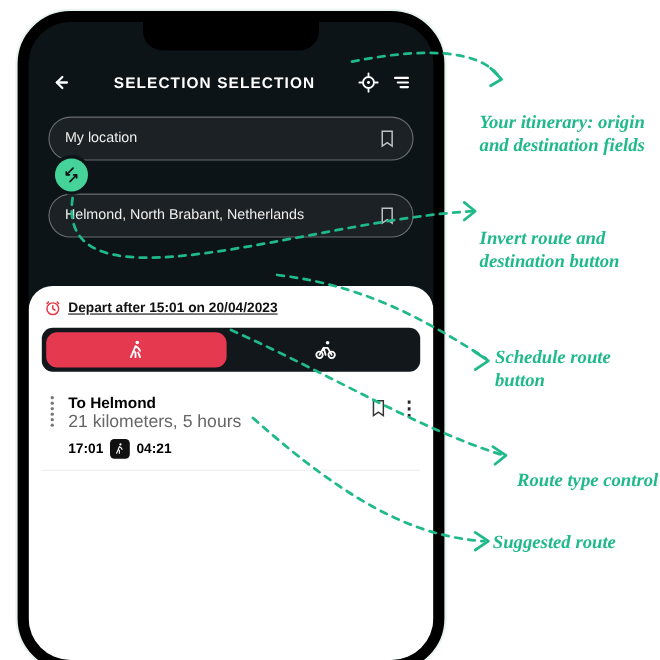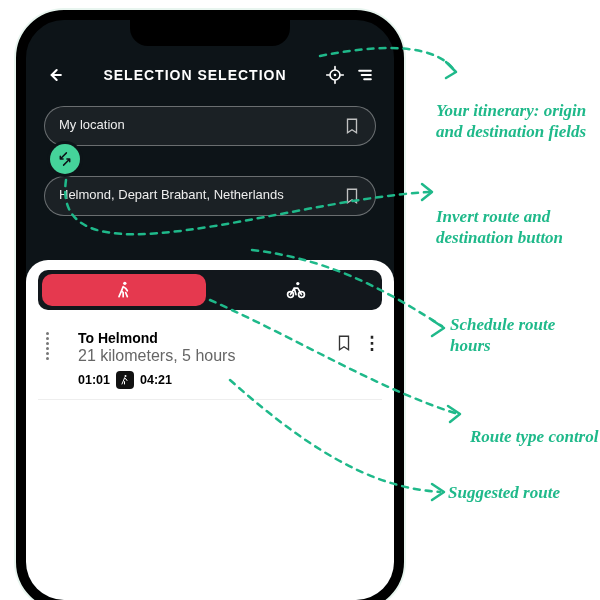--- a/index.html
+++ b/index.html
@@ -96,21 +96,21 @@
   .seg .opt {
     flex: 1; display: flex; align-items: center; justify-content: center;
     color: #fff;
   }
   .seg .opt.active { background: #e5394f; border-radius: 10px; margin: 4px; }
   .seg .opt:not(.active) { margin: 4px; }
   .card {
     border-bottom: 1px solid #eee;
     padding: 6px 2px 10px;
   }
-  .card-row { display: flex; align-items: flex-start; gap: 24px; }
+  .card-row { display: flex; align-items: flex-start; gap: 8px; }
   .grip {
     width: 14px; padding-top: 2px;
     display: flex; flex-direction: column; gap: 2px; align-items: center;
   }
   .grip span { width: 3px; height: 3px; background: #777; border-radius: 50%; }
   .card-main { flex: 1; }
   .card-title { font-weight: 800; font-size: 14px; }
   .card-sub { font-size: 16px; color: #666; margin-top: 1px; }
   .card-actions { display: flex; align-items: center; gap: 10px; padding-top: 4px; }
   .card-actions svg, .dots { opacity: .85; }
@@ -173,33 +173,41 @@
   </div>
 
   <div class="inputs">
     <div class="field">
       <span class="txt">My location</span>
       <svg class="bmk" viewBox="0 0 24 24">
           <path d="M6 3h12v18l-6-4-6 4z" stroke="#ddd" stroke-width="1.8" fill="none"></path>
         </svg>
     </div>
     <div class="field">
-      <span class="txt">Helmond, Depart Brabant, Netherlands</span>
+      <span class="txt">Helmond, North Brabant, Netherlands</span>
       <svg class="bmk" viewBox="0 0 24 24">
           <path d="M6 3h12v18l-6-4-6 4z" stroke="#ddd" stroke-width="1.8" fill="none"></path>
         </svg>
     </div>
     <div class="swap">
       <svg width="16" height="16" viewBox="0 0 24 24">
           <path d="M7 4v13m0 0l-3-3m3 3l3-3M17 20V7m0 0l-3 3m3-3l3 3" stroke="#0d1418" stroke-width="2.2" fill="none" stroke-linecap="round" stroke-linejoin="round" transform="rotate(45 12 12)"></path>
         </svg>
     </div>
   </div>
 
   <div class="panel">
+    <div class="sched">
+      <svg class="clk" width="16" height="16" viewBox="0 0 24 24">
+          <circle cx="12" cy="13" r="8" stroke="#e53946" stroke-width="2" fill="none"></circle>
+          <path d="M12 9v4l3 2" stroke="#e53946" stroke-width="2" fill="none" stroke-linecap="round"></path>
+          <path d="M4 6l2-2M20 6l-2-2" stroke="#e53946" stroke-width="2" stroke-linecap="round"></path>
+        </svg>
+      <span>Depart after 15:01 on 20/04/2023</span>
+    </div>
 
     <div class="seg">
       <div class="opt active">
         <svg width="20" height="20" viewBox="0 0 24 24">
             <circle cx="13" cy="4" r="2" fill="#fff"></circle>
             <path d="M11 8l-2 5 2 2v5M11 8l3 2 2 3M9 13l-3 7M14 15l2 5" stroke="#fff" stroke-width="2" fill="none" stroke-linecap="round" stroke-linejoin="round"></path>
           </svg>
       </div>
       <div class="opt">
         <svg width="22" height="22" viewBox="0 0 24 24">
@@ -218,21 +226,21 @@
             <span></span>
             <span></span>
             <span></span>
             <span></span>
             <span></span>
         </div>
         <div class="card-main">
           <div class="card-title">To Helmond</div>
           <div class="card-sub">21 kilometers, 5 hours</div>
           <div class="times">
-            <span>01:01</span>
+            <span>17:01</span>
             <span class="mid">
               <svg width="12" height="12" viewBox="0 0 24 24">
                   <circle cx="13" cy="4" r="2" fill="#fff"></circle>
                   <path d="M11 8l-2 5 2 2v5M11 8l3 2 2 3M9 13l-3 7" stroke="#fff" stroke-width="2" fill="none" stroke-linecap="round"></path>
                 </svg>
             </span>
             <span>04:21</span>
           </div>
         </div>
         <div class="card-actions">
@@ -259,16 +267,16 @@
     <path class="arrow-head" d="M432 320 L444 328 L432 336"></path>
 
     <path class="dash" d="M210 300 C 300 340, 380 390, 458 414"></path>
     <path class="arrow-head" d="M448 406 L460 414 L450 422"></path>
 
     <path class="dash" d="M230 380 C 320 460, 380 488, 440 492"></path>
     <path class="arrow-head" d="M432 484 L444 492 L432 500"></path>
   </svg>
   <div class="anno a1">Your itinerary: origin and destination fields</div>
   <div class="anno a2">Invert route and destination button</div>
-  <div class="anno a3">Schedule route hours</div>
+  <div class="anno a3">Schedule route button</div>
   <div class="anno a4">Route type control</div>
   <div class="anno a5">Suggested route</div>
 </div>
 
 </body></html>

